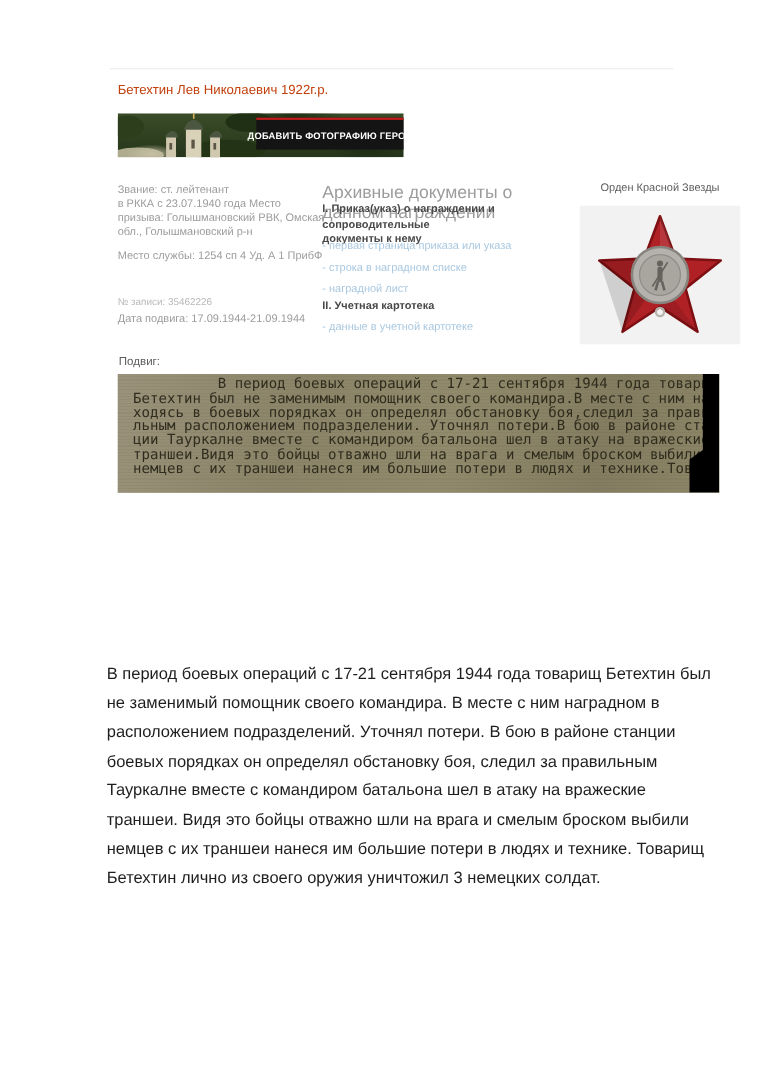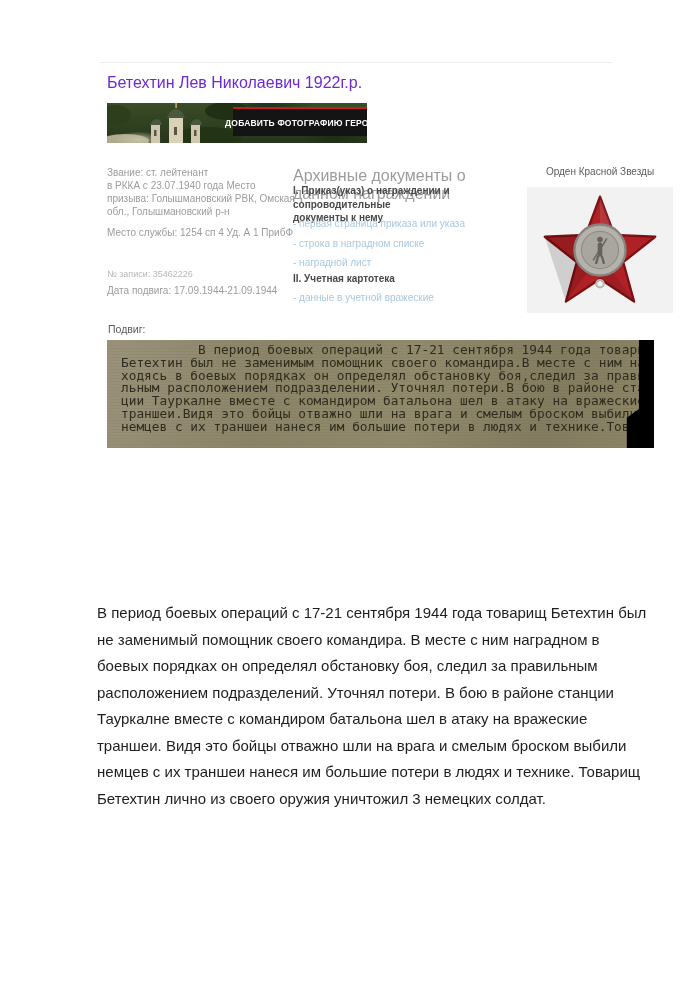--- a/index.html
+++ b/index.html
@@ -3,21 +3,21 @@
 <meta charset="utf-8">
 <style>
   * { margin:0; padding:0; box-sizing:border-box; }
   html,body { background:#ffffff; }
   body { font-family:"Liberation Sans", sans-serif; }
   .page { position:relative; width:700px; height:990px; background:#fff; overflow:hidden; }
   .abs { position:absolute; }
 
   .divider { left:100px; top:62px; width:512px; height:1px; background:#ececec; }
 
-  .title { left:107px; top:74px; font-size:16px; font-weight:400; color:#6d28d9; white-space:nowrap; }
+  .title { left:107px; top:74px; font-size:12px; font-weight:400; color:#c2410c; white-space:nowrap; }
 
   
   .banner { left:107px; top:103px; width:260px; height:40px; overflow:hidden; }
   .banner-photo { position:absolute; inset:0;
     background:
       radial-gradient(ellipse 34px 12px at 12% 92%, rgba(205,198,170,.95) 0%, rgba(205,198,170,0) 70%),
       radial-gradient(ellipse 60px 22px at 62% 10%, #202f16 0%, rgba(32,47,22,0) 75%),
       radial-gradient(ellipse 50px 20px at 88% 80%, #1d2c14 0%, rgba(29,44,20,0) 75%),
       linear-gradient(180deg, #3a4c28 0%, #2e3f20 60%, #26351b 100%);
   }
@@ -119,21 +119,21 @@
 
   <div class="abs doc doc-header">Архивные документы о данном награждении</div>
   <div class="abs doc doc-sec doc-sec1">
     <div>I. Приказ(указ) о награждении и сопроводительные</div>
     <div>документы к нему</div>
   </div>
   <a class="abs doc-link doc-link1">- первая страница приказа или указа</a>
   <a class="abs doc-link doc-link2">- строка в наградном списке</a>
   <a class="abs doc-link doc-link3">- наградной лист</a>
   <div class="abs doc doc-sec doc-sec2">II. Учетная картотека</div>
-  <a class="abs doc-link doc-link4">- данные в учетной вражеские</a>
+  <a class="abs doc-link doc-link4">- данные в учетной картотеке</a>
 
   <div class="abs award-title">Орден Красной Звезды</div>
   <div class="abs award-box">
     <svg width="116" height="116" viewBox="0 0 100 100">
 
       <polygon points="50,4 62.3,37 97.6,38.6 70,60.5 79.4,94.5 50,75 20.6,94.5 30,60.5 2.4,38.6 37.7,37" fill="#b02126" stroke="#7e1013" stroke-width="2" stroke-linejoin="round"></polygon>
       <polygon points="50,54 20.6,94.5 2.4,38.6 37.7,37" fill="#000000" opacity="0.14"></polygon>
       <polygon points="50,54 50,4 62.3,37" fill="#ffffff" opacity="0.10"></polygon>
       <polygon points="50,54 79.4,94.5 50,75" fill="#000000" opacity="0.10"></polygon>
 
@@ -161,21 +161,21 @@
       <div>ции Тауркалне вместе с командиром батальона шел в атаку на вражеские</div>
       <div>траншеи.Видя это бойцы отважно шли на врага и смелым броском выбили</div>
       <div>немцев с их траншеи нанеся им большие потери в людях и технике.Товар</div>
     </div>
     <div class="scan-black"></div>
   </div>
 
   <div class="abs story">
     <div>В период боевых операций с 17-21 сентября 1944 года товарищ Бетехтин был</div>
     <div>не заменимый помощник своего командира. В месте с ним наградном в</div>
+    <div>расположением подразделений. Уточнял потери. В бою в районе станции</div>
     <div>боевых порядках он определял обстановку боя, следил за правильным</div>
-    <div>расположением подразделений. Уточнял потери. В бою в районе станции</div>
     <div>Тауркалне вместе с командиром батальона шел в атаку на вражеские</div>
     <div>траншеи. Видя это бойцы отважно шли на врага и смелым броском выбили</div>
     <div>немцев с их траншеи нанеся им большие потери в людях и технике. Товарищ</div>
     <div>Бетехтин лично из своего оружия уничтожил 3 немецких солдат.</div>
   </div>
 
 </div>
 
 </body></html>

